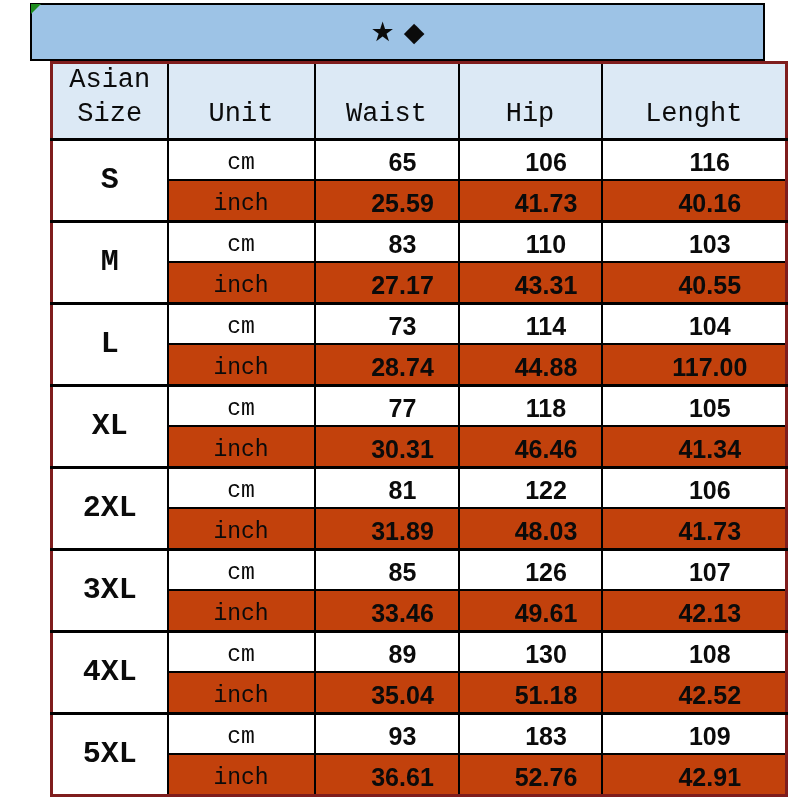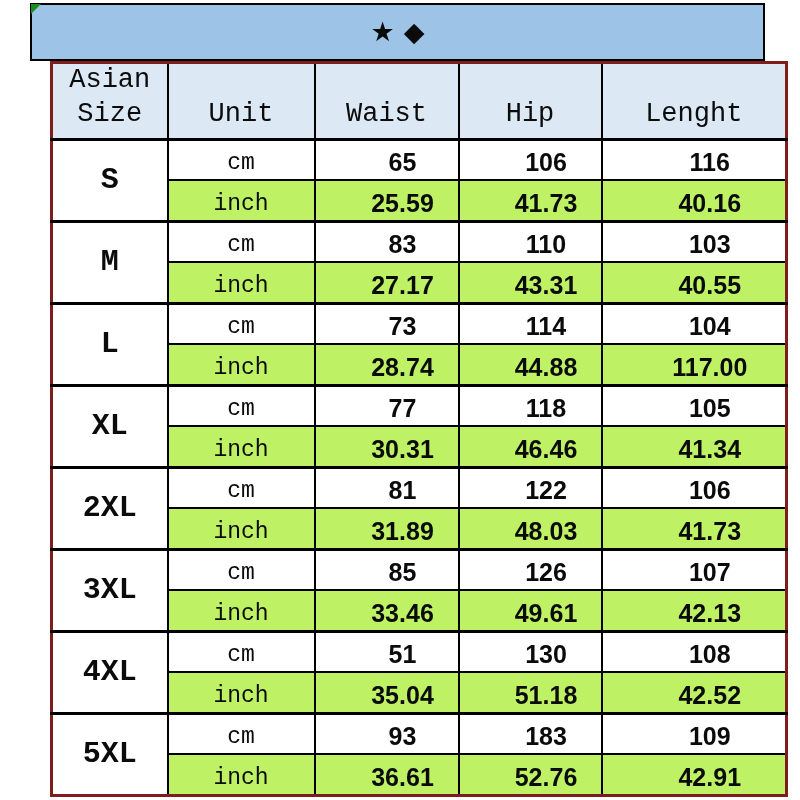--- a/index.html
+++ b/index.html
@@ -80,21 +80,21 @@
     line-height: 1;
   }
   td.value-cell {
     font-family: "Liberation Sans", sans-serif;
     font-size: 25px;
     font-weight: 600;
     line-height: 1;
     padding-left: 34px;
   }
   tr.row-cm td { background: #ffffff; }
-  tr.row-inch td { background: #bef264; }
+  tr.row-inch td { background: #c2410c; }
 </style>
 </head>
 <body>
 
 <div class="stage">
 
   <div class="corner-marker"></div>
 
   <div class="banner">
     <span class="star">★</span>
@@ -200,21 +200,21 @@
       <tr class="row-inch">
         <td class="unit-cell">inch</td>
         <td class="value-cell">33.46</td>
         <td class="value-cell">49.61</td>
         <td class="value-cell">42.13</td>
       </tr>
 
       <tr class="row-cm group-start">
         <td class="size-cell" rowspan="2">4XL</td>
         <td class="unit-cell">cm</td>
-        <td class="value-cell">51</td>
+        <td class="value-cell">89</td>
         <td class="value-cell">130</td>
         <td class="value-cell">108</td>
       </tr>
       <tr class="row-inch">
         <td class="unit-cell">inch</td>
         <td class="value-cell">35.04</td>
         <td class="value-cell">51.18</td>
         <td class="value-cell">42.52</td>
       </tr>
 

